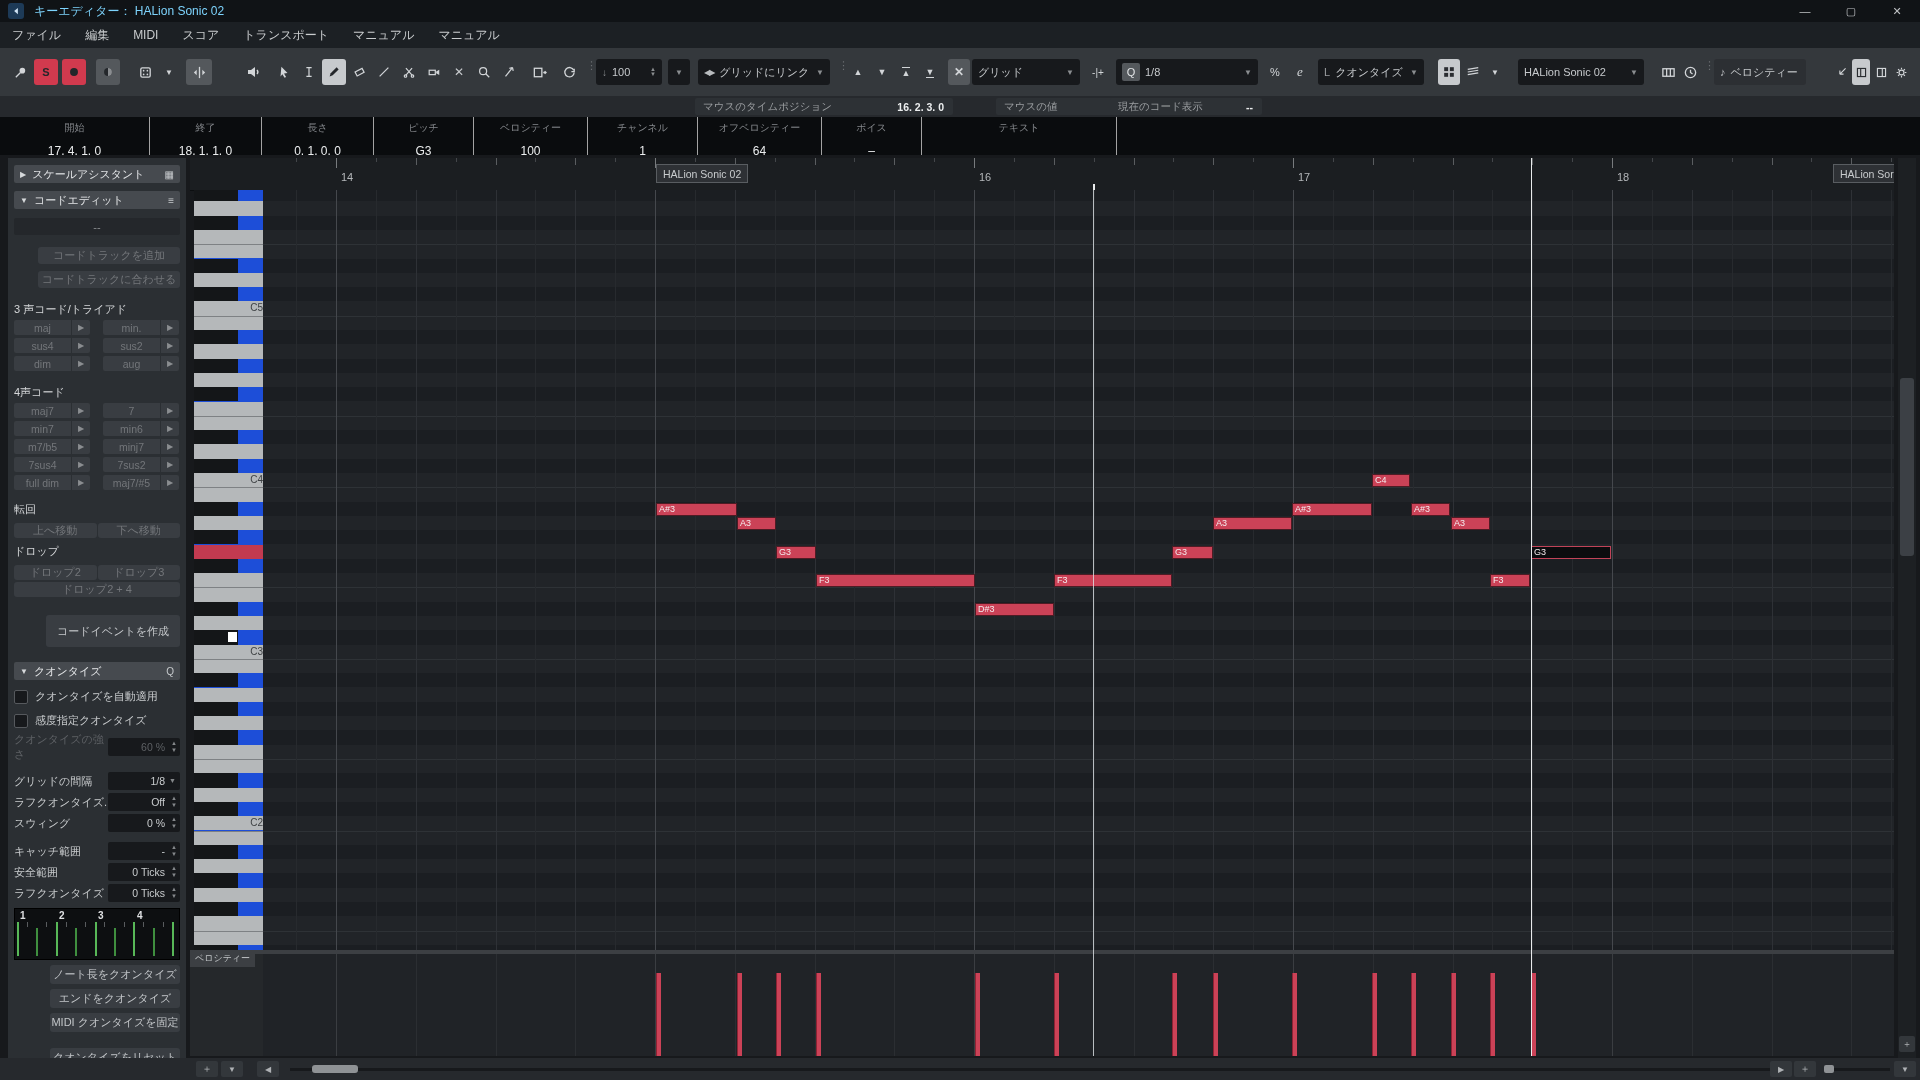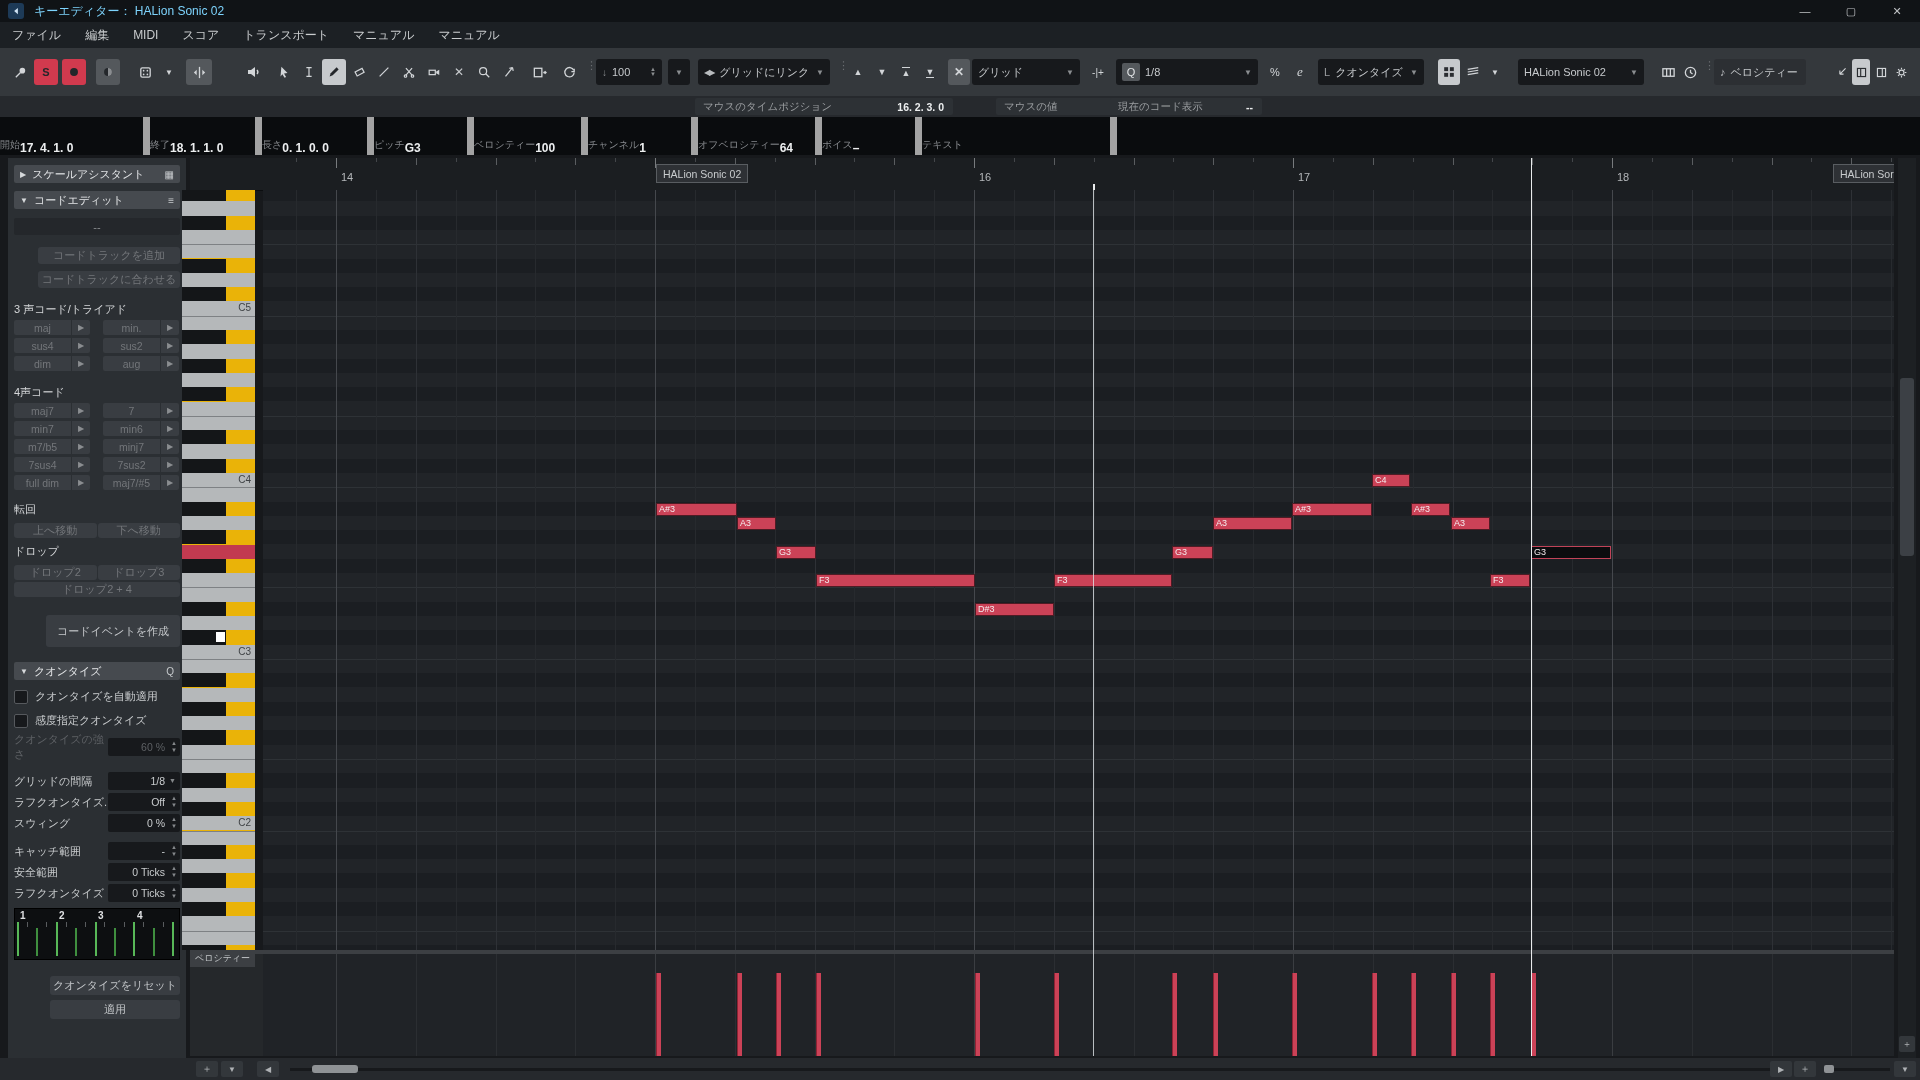--- a/index.html
+++ b/index.html
@@ -36,23 +36,23 @@
   .spin-col{display:flex;flex-direction:column;font-size:6px;line-height:5px;color:#8a8d90;margin-left:auto;}
   .ovl{border-top:1px solid #d2d5d8;}
   .unl{border-bottom:1px solid #d2d5d8;}
   
   .statusline{position:absolute;left:0;top:96px;right:0;height:21px;background:#26292d;}
   .st-box{position:absolute;top:2px;height:17px;background:#2d3135;border-radius:2px;display:flex;align-items:center;font-size:10.5px;}
   .st-label{color:#9b9ea1;padding-left:8px;}
   .st-value{margin-left:auto;padding-right:9px;color:#eceeef;font-weight:bold;}
   
   .infoline{position:absolute;left:0;top:117px;right:0;height:38px;background:#0a0c0e;display:flex;}
-  .info-col{height:52px;border-right:7px solid #a3a3a3;display:flex;align-items:center;box-sizing:border-box;}
+  .info-col{height:52px;border-right:1px solid #a3a3a3;display:flex;flex-direction:column;align-items:center;box-sizing:border-box;}
   .info-label{font-size:10px;color:#85888c;margin-top:4px;}
-  .info-value{font-size:12px;font-weight:bold;color:#eceeef;margin-top:9px;min-height:14px;}
+  .info-value{font-size:12px;font-weight:normal;color:#eceeef;margin-top:9px;min-height:14px;}
   
   .sidebar{position:absolute;left:8px;top:158px;width:178px;bottom:0;background:#2b2f33;box-sizing:border-box;padding:0 6px;font-size:11px;}
   .panel-header{height:18px;background:#464a4f;border-radius:2px;display:flex;align-items:center;padding:0 6px;color:#e4e6e8;gap:6px;}
   .panel-header .hdr-icon{margin-left:auto;color:#c6c9cc;font-size:10px;}
   .tri{font-size:8px;color:#d6d9db;}
   .chord-current{height:17px;background:#24272b;border-radius:2px;display:flex;align-items:center;justify-content:center;color:#8a8d90;margin-top:9px;}
   .sb-btn{height:17px;background:#393d42;border-radius:3px;display:flex;align-items:center;justify-content:center;color:#73767a;}
   .sb-btn.on{color:#c6c9cc;}
   .sb-label{color:#d5d7d9;margin-top:14px;}
   .chord-row{display:flex;margin-top:3px;gap:1px;}
@@ -72,21 +72,21 @@
   .q-spin{position:absolute;right:3px;top:2px;display:flex;flex-direction:column;font-size:6px;line-height:7px;color:#85888b;}
   .grid-preview{margin-top:6px;height:50px;background:#0d0f11;border:1px solid #000;position:relative;}
   .gp-num{position:absolute;top:1px;font-size:10px;color:#dfe1e3;font-weight:bold;}
   .right-btn{width:130px;height:19px;margin-left:auto;margin-top:5px;background:#393d42;border-radius:3px;display:flex;align-items:center;justify-content:center;color:#c3c6c9;}
   
   .editor-bg{position:absolute;left:0;top:155px;right:0;bottom:0;background:#17191c;}
   .ruler{position:absolute;left:263px;top:158px;width:1631px;height:32px;background:#1b1e21;overflow:hidden;border-bottom:1px solid #0c0e10;}
   .ruler-corner{position:absolute;left:190px;top:158px;width:73px;height:32px;background:#1b1e21;border-bottom:1px solid #0c0e10;}
   .ruler-num{position:absolute;top:13px;font-size:11px;color:#b4b7ba;}
   .part-label{position:absolute;top:6px;height:19px;background:#2e3135;border:1px solid #595d61;box-sizing:border-box;display:flex;align-items:center;padding:0 6px;font-size:10.5px;color:#c9ccce;white-space:nowrap;overflow:hidden;}
-  .keyboard{position:absolute;left:182px;top:190px;width:73px;height:760px;overflow:hidden;background:#eab308;}
+  .keyboard{position:absolute;left:194px;top:190px;width:73px;height:760px;overflow:hidden;background:#1d4ed8;}
   .grid{position:absolute;left:263px;top:190px;width:1631px;height:760px;overflow:hidden;background:#212428;}
   .vlane{position:absolute;left:263px;top:950px;width:1631px;height:106px;overflow:hidden;background:#202327;border-top:4px solid #3c3f43;box-sizing:border-box;}
   .vlane-left{position:absolute;left:190px;top:950px;width:73px;height:106px;background:#25282b;border-top:4px solid #3c3f43;box-sizing:border-box;}
   .vel-tab{position:absolute;left:0;top:-4px;height:17px;background:#3c3f43;color:#c3c6c9;font-size:9px;display:flex;align-items:center;padding:0 5px;}
   .note{position:absolute;height:13px;background:#cb4257;border:1px solid rgba(12,6,9,0.65);box-sizing:border-box;font-size:9px;line-height:11px;color:#f4ebed;padding-left:2px;overflow:hidden;white-space:nowrap;}
   .note.sel{background:#0b0c0e;border-color:#c14358;}
   .vbar{position:absolute;width:5px;background:#cb4257;border-left:1px solid #8e2334;box-sizing:border-box;}
   .playhead{position:absolute;width:1px;background:#e9ebec;z-index:40;}
   .mouseline{position:absolute;width:1px;background:rgba(222,227,231,0.8);z-index:39;}
   .dash{position:absolute;width:4px;height:3px;background:#e9ebec;z-index:41;}
@@ -614,20 +614,25 @@
       <div style="position: absolute; left: 69.9px; top: 13px; width: 1px; height: 5px; background: rgb(89, 92, 95);"></div>
       <div style="position: absolute; left: 79.6px; top: 13px; width: 2px; height: 34px; background: rgb(88, 184, 88);"></div>
       <div style="position: absolute; left: 89.3px; top: 13px; width: 1px; height: 5px; background: rgb(89, 92, 95);"></div>
       <div style="position: absolute; left: 99px; top: 19px; width: 2px; height: 28px; background: rgb(63, 143, 63);"></div>
       <div style="position: absolute; left: 108.7px; top: 13px; width: 1px; height: 5px; background: rgb(89, 92, 95);"></div>
       <div style="position: absolute; left: 118.4px; top: 13px; width: 2px; height: 34px; background: rgb(88, 184, 88);"></div>
       <div style="position: absolute; left: 128.1px; top: 13px; width: 1px; height: 5px; background: rgb(89, 92, 95);"></div>
       <div style="position: absolute; left: 137.8px; top: 19px; width: 2px; height: 28px; background: rgb(63, 143, 63);"></div>
       <div style="position: absolute; left: 147.5px; top: 13px; width: 1px; height: 5px; background: rgb(89, 92, 95);"></div>
       <div style="position: absolute; left: 157.2px; top: 13px; width: 2px; height: 34px; background: rgb(88, 184, 88);"></div>
+    </div>
+  <div id="q-lenbtns" style="margin-top:2px">
+      <div class="right-btn">ノート長をクオンタイズ</div>
+      <div class="right-btn">エンドをクオンタイズ</div>
+      <div class="right-btn">MIDI クオンタイズを固定</div>
     </div>
   <div id="q-actbtns" style="margin-top:16px">
       <div class="right-btn">クオンタイズをリセット</div>
       <div class="right-btn">適用</div>
     </div>
 
 </aside>
 
 <div class="ruler-corner"></div>
 <div class="ruler" id="ruler">

